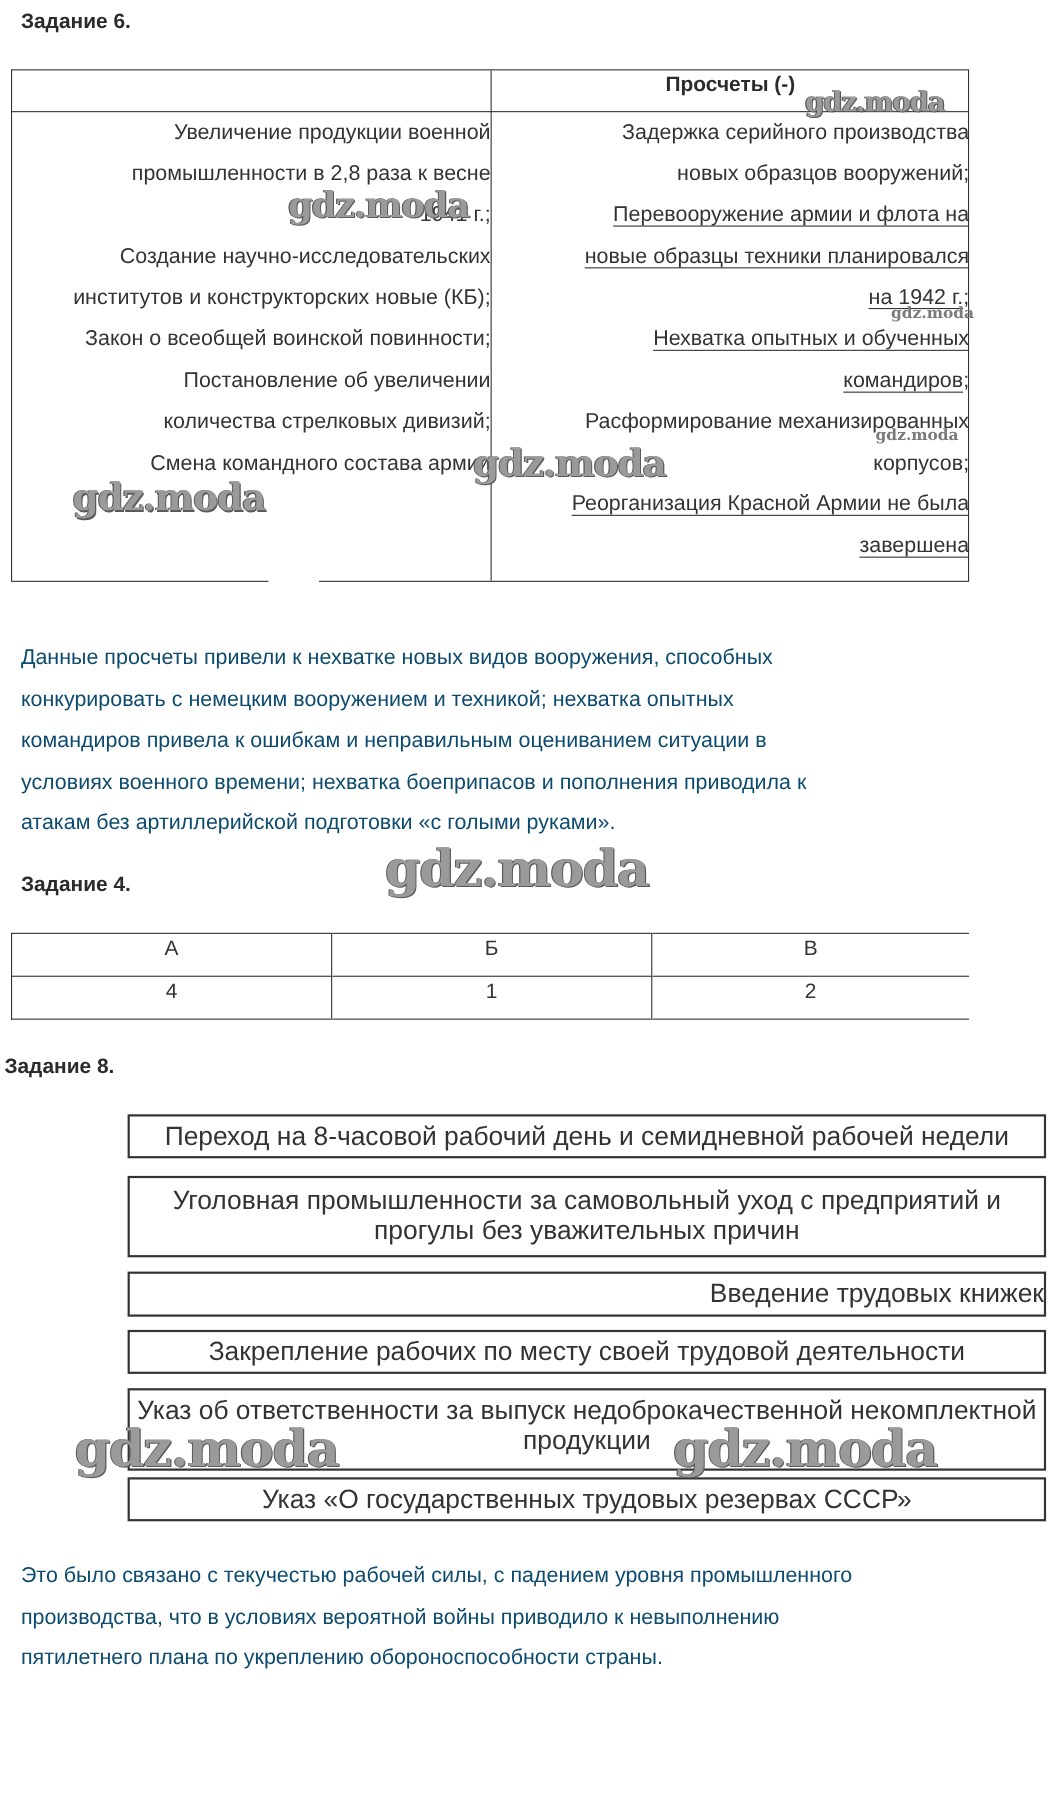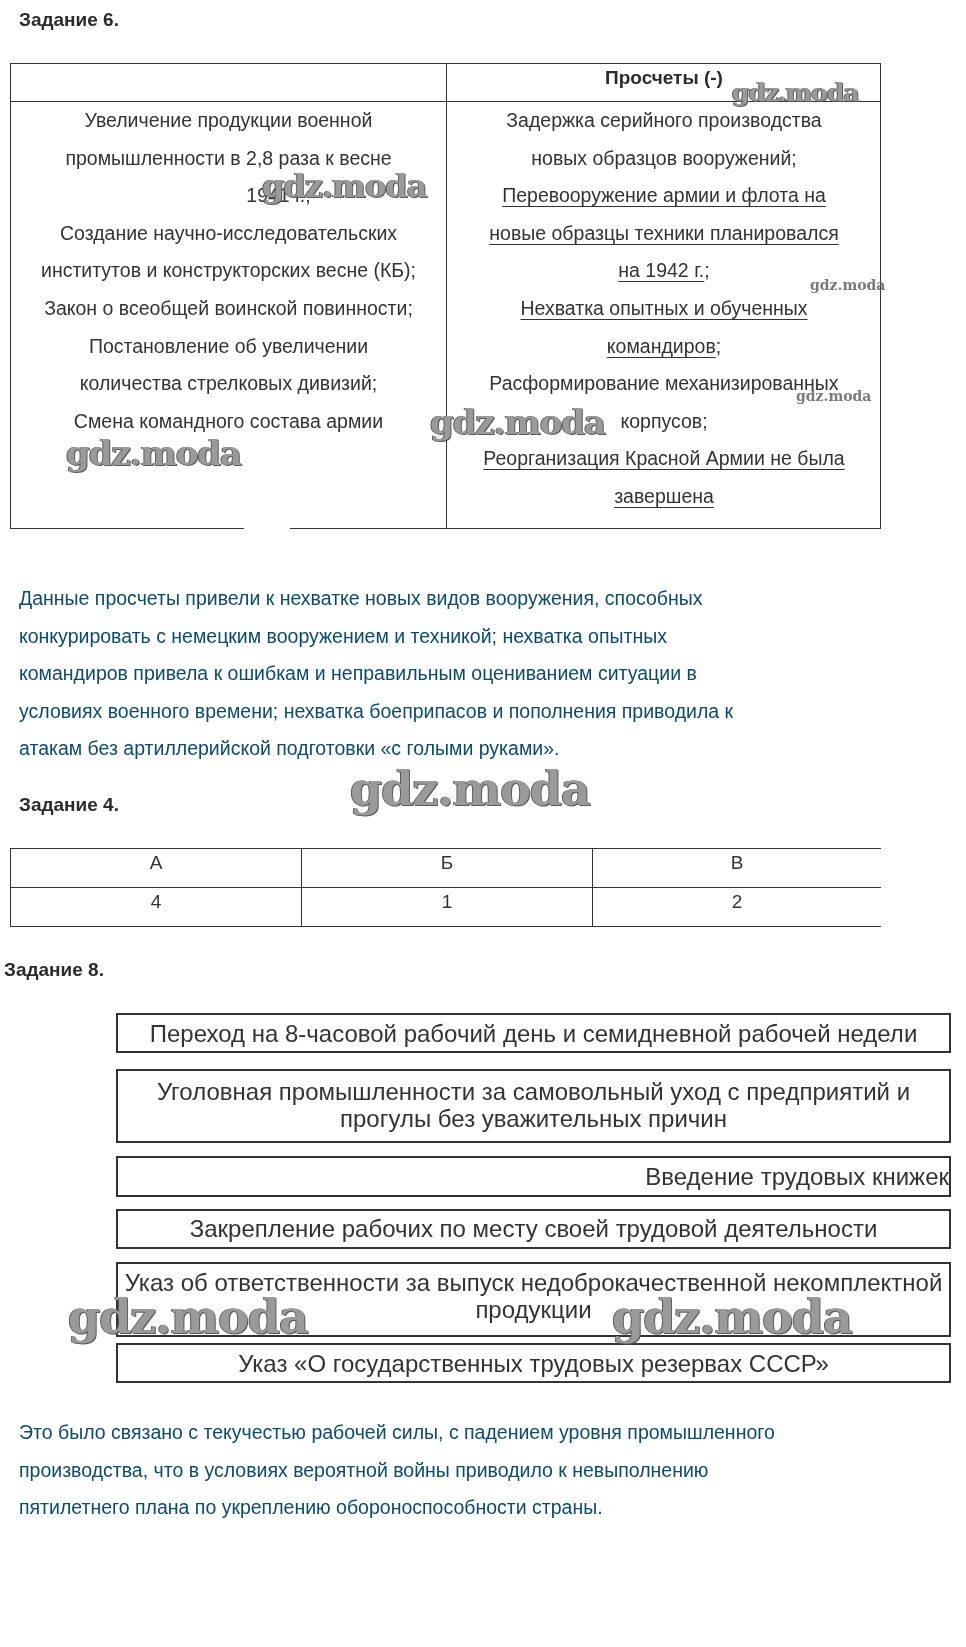--- a/index.html
+++ b/index.html
@@ -17,21 +17,21 @@
     position: absolute; left: 10px; top: 63px; width: 871px; height: 466px;
     border: 1px solid #333; box-sizing: border-box;
   }
   .t6 .divider-v { position: absolute; left: 435px; top: 0; bottom: 0; width: 1px; background: #333; }
   .t6 .divider-h { position: absolute; left: 0; right: 0; top: 37px; height: 1px; background: #333; }
   .t6 .head {
     position: absolute; top: 0; height: 37px; line-height: 28px;
     text-align: center; font-weight: bold; font-size: 19px; color: #2b2b2b;
   }
   .t6 .col {
-    position: absolute; top: 38px; text-align: center; font-size: 19.5px; line-height: 37.6px; color: #333;
+    position: absolute; top: 38px; text-align: right; font-size: 19.5px; line-height: 37.6px; color: #333;
   }
   .t6 .col .line { display: block; white-space: nowrap; }
   .u { text-decoration: underline; text-underline-offset: 4px; }
   .bottom-gap { position: absolute; left: 244px; width: 46px; top: 527px; height: 4px; background: #fff; }
 
   .para {
     position: absolute; left: 19px; font-size: 19.5px; line-height: 37.5px; color: #0c4a6e;
   }
   .para .line { display: block; white-space: nowrap; }
 
@@ -69,21 +69,21 @@
 <div class="t6">
   <div class="divider-h"></div>
   <div class="divider-v"></div>
   <div class="head" style="left:436px; width:434px;">Просчеты (-)</div>
 
   <div class="col" style="left:0; width:435px;">
     <span class="line">Увеличение продукции военной</span>
     <span class="line">промышленности в 2,8 раза к весне</span>
     <span class="line" style="padding-left:100px;">1941 г.;</span>
     <span class="line">Создание научно-исследовательских</span>
-    <span class="line">институтов и конструкторских весне (КБ);</span>
+    <span class="line">институтов и конструкторских новые (КБ);</span>
     <span class="line">Закон о всеобщей воинской повинности;</span>
     <span class="line">Постановление об увеличении</span>
     <span class="line">количества стрелковых дивизий;</span>
     <span class="line">Смена командного состава армии</span>
   </div>
 
   <div class="col" style="left:436px; width:434px;">
     <span class="line"><span>Задержка серийного производства</span></span>
     <span class="line"><span>новых образцов вооружений;</span></span>
     <span class="line"><span class="u">Перевооружение армии и флота на</span></span>

